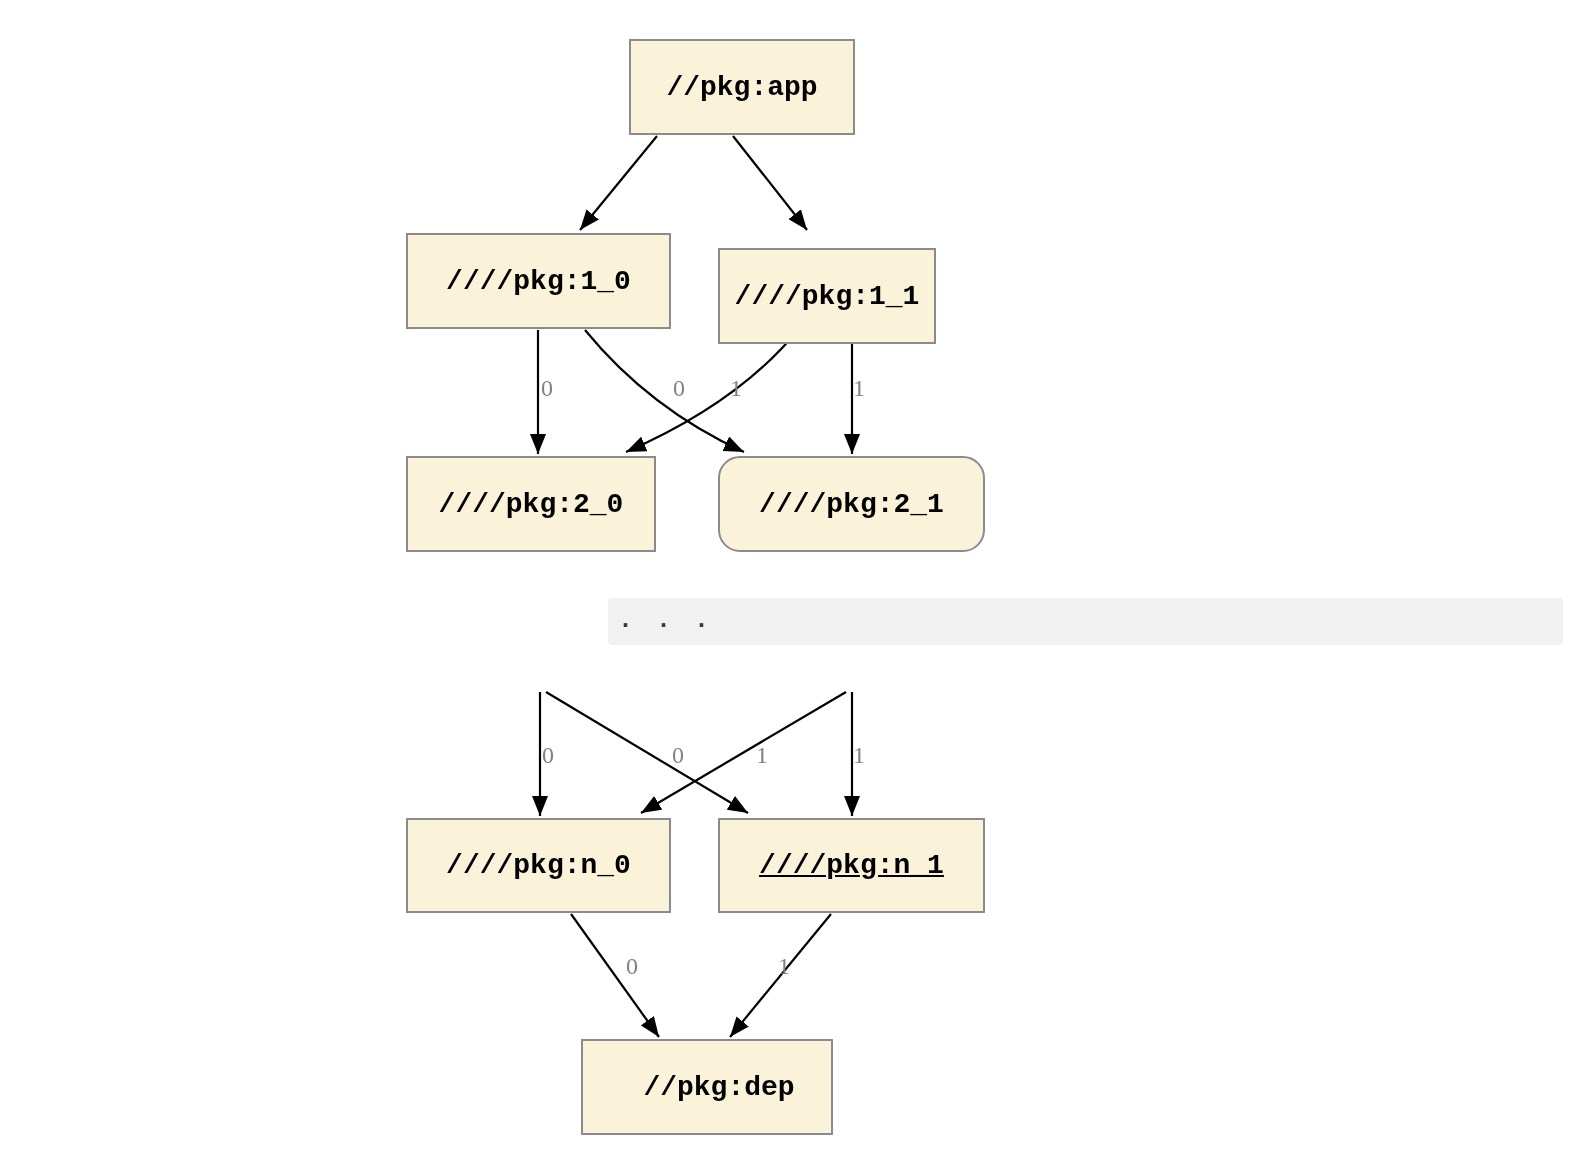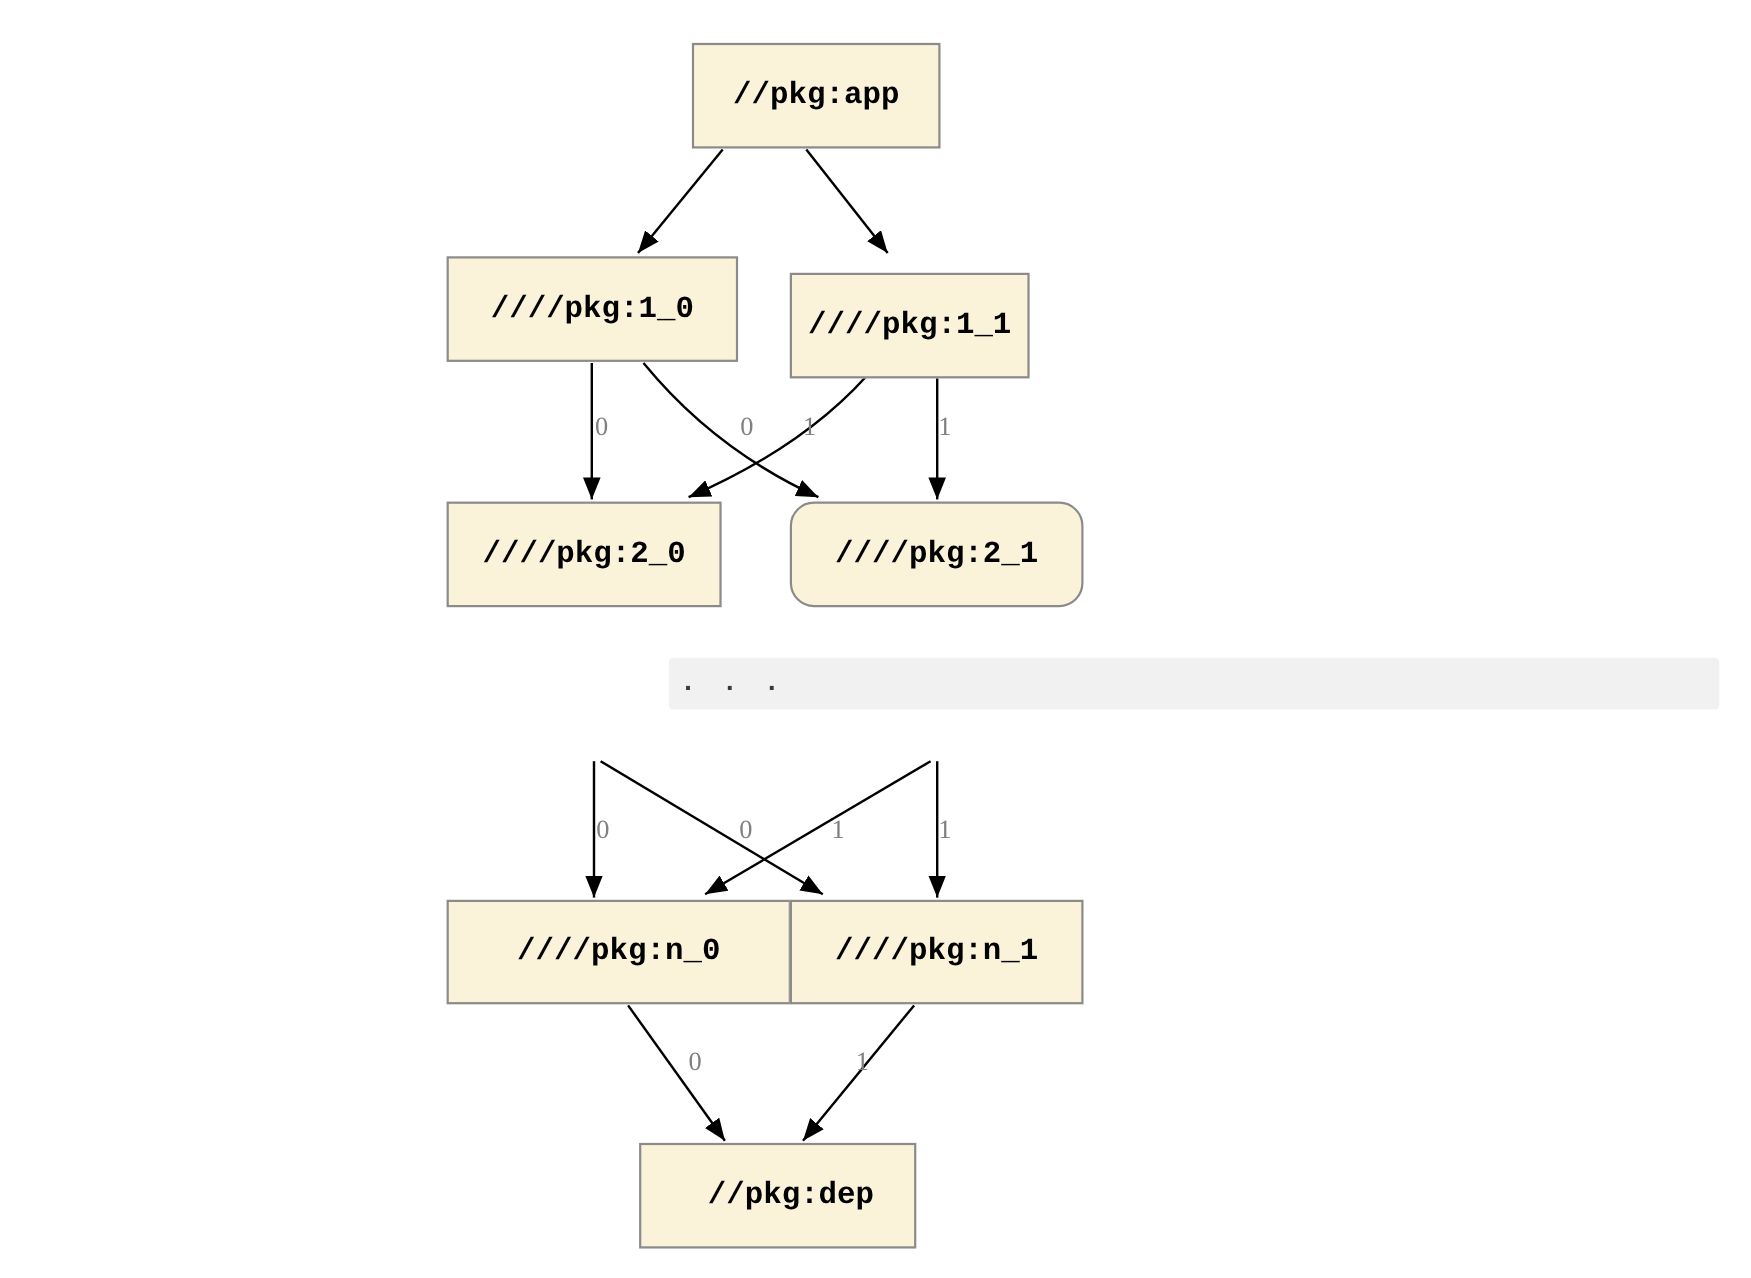--- a/index.html
+++ b/index.html
@@ -111,25 +111,25 @@
   </div>
 
   <div class="node" style="left:406px; top:456px; width:250px; height:96px;">
     <span>////pkg:2_0</span>
   </div>
 
   <div class="node" style="left:718px; top:456px; width:267px; height:96px;border-radius:22px;">
     <span>////pkg:2_1</span>
   </div>
 
-  <div class="node" style="left:406px; top:818px; width:313px; height:95px;">
+  <div class="node" style="left:406px; top:818px; width:265px; height:95px;">
     <span>////pkg:n_0</span>
   </div>
 
-  <div class="node" style="left:718px; top:818px; width:267px; height:95px;">
+  <div class="node" style="left:718px; top:818px; width:267px; height:95px;text-decoration:underline;">
     <span>////pkg:n_1</span>
   </div>
 
   <div class="node" style="left:581px; top:1039px; width:252px; height:96px;padding-left:24px;">
     <span>//pkg:dep</span>
   </div>
 
   <span class="elabel" style="left:541px; top:374px;">0</span>
   <span class="elabel" style="left:673px; top:374px;">0</span>
   <span class="elabel" style="left:730px; top:374px;">1</span>

